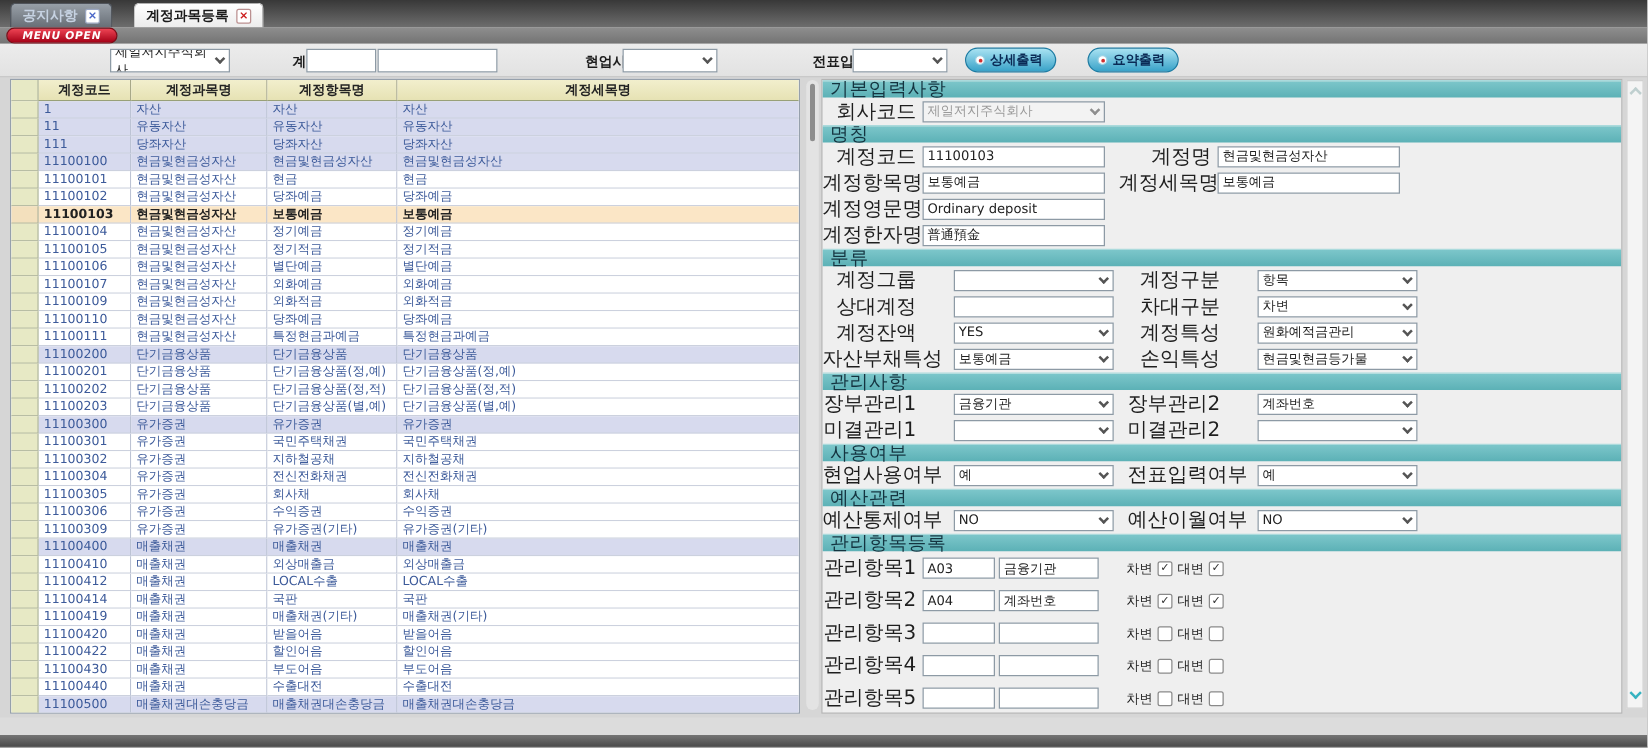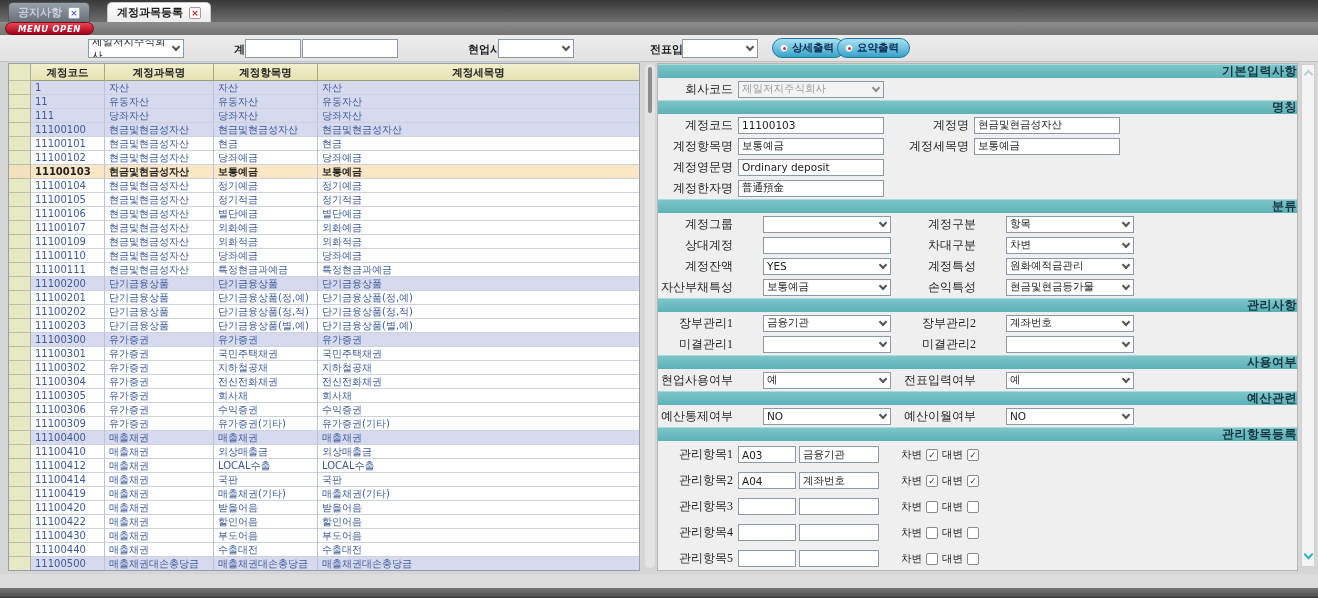--- a/index.html
+++ b/index.html
@@ -51,24 +51,24 @@
   .trow.group .tcell:not(.sel){background:#d7daee;}
   .trow.selected .tcell:not(.sel){background:#fbe6c6;color:#222;font-weight:bold;}
   .trow.selected .sel{background:#f3e0bd !important;}
   
   .mid-scroll{position:absolute;left:645px;top:2px;width:10px;bottom:6px;background:#e3e3e3;border-radius:5px;}
   .mid-thumb{width:4px;height:46px;background:#8d8d8d;border-radius:2px;margin:3px auto 0;}
   
   .detail-pane{position:absolute;left:657px;right:20px;top:1px;bottom:3px;background:#efefef;
     border:1px solid #b4b4b4;overflow:hidden;}
   .section-bar{height:14px;background:linear-gradient(#7cc6ca,#5cb1b6);border-top:1px solid #abdadc;
-    color:#143440;font-weight:bold;font-size:12px;line-height:13px;padding-left:6px;letter-spacing:.5px;text-align:right;}
+    color:#143440;font-weight:normal;font-size:15px;line-height:13px;padding-left:6px;letter-spacing:.5px;}
   .frow{display:flex;align-items:center;height:20px;margin:1px 0;}
   .frow.mgmt{height:25px;}
-  .flabel{width:80px;text-align:right;padding-right:5px;font-size:12px;color:#1e1e1e;white-space:nowrap;flex:none;font-family:Liberation Serif, serif;}
+  .flabel{width:80px;text-align:right;padding-right:5px;font-size:16px;color:#1e1e1e;white-space:nowrap;flex:none;}
   .flabel.second{width:90px;flex:none;padding-left:11px;}
   .ctrl{height:17px;border:1px solid #8d9aa5;background:#fff;display:flex;align-items:center;
     font-size:10.5px;color:#222;padding-left:3px;overflow:hidden;white-space:nowrap;flex:none;}
   .ctrl.select{justify-content:space-between;padding-right:4px;}
   .ctrl.disabled{background:#f3f3f3;color:#9a9a9a;}
   .ctrl.disabled .chev{border-color:#8f8f8f;}
   .w142{width:128px;margin-left:25px;}.w146{width:146px;}.w58{width:58px;}.w80{width:80px;margin-left:3px;}
   .cbwrap{display:flex;align-items:center;gap:4px;margin-left:22px;font-size:10.5px;color:#1e1e1e;}
   .cb{width:12px;height:12px;border:1px solid #8a8a8a;background:#fff;font-size:9px;line-height:11px;
     text-align:center;color:#333;font-weight:bold;border-radius:2px;}
@@ -120,21 +120,21 @@
     </div>
     <span class="tlabel" style="left:615px">전표입력여부</span>
     <div class="tctrl select" style="left:682px;width:76px">
       <span></span>
       <span class="chev"></span>
     </div>
     <div class="tbtn" style="left:772px">
       <span class="btn-dot"></span>
       <span>상세출력</span>
     </div>
-    <div class="tbtn" style="left:837px">
+    <div class="tbtn" style="left:870px">
       <span class="btn-dot"></span>
       <span>요약출력</span>
     </div>
   </div>
 
   <div class="main">
     <div class="grid-pane">
       <div class="ghead" id="grid-head">
           <div class="hcell sel"></div>
           <div class="hcell c-code">계정코드</div>

